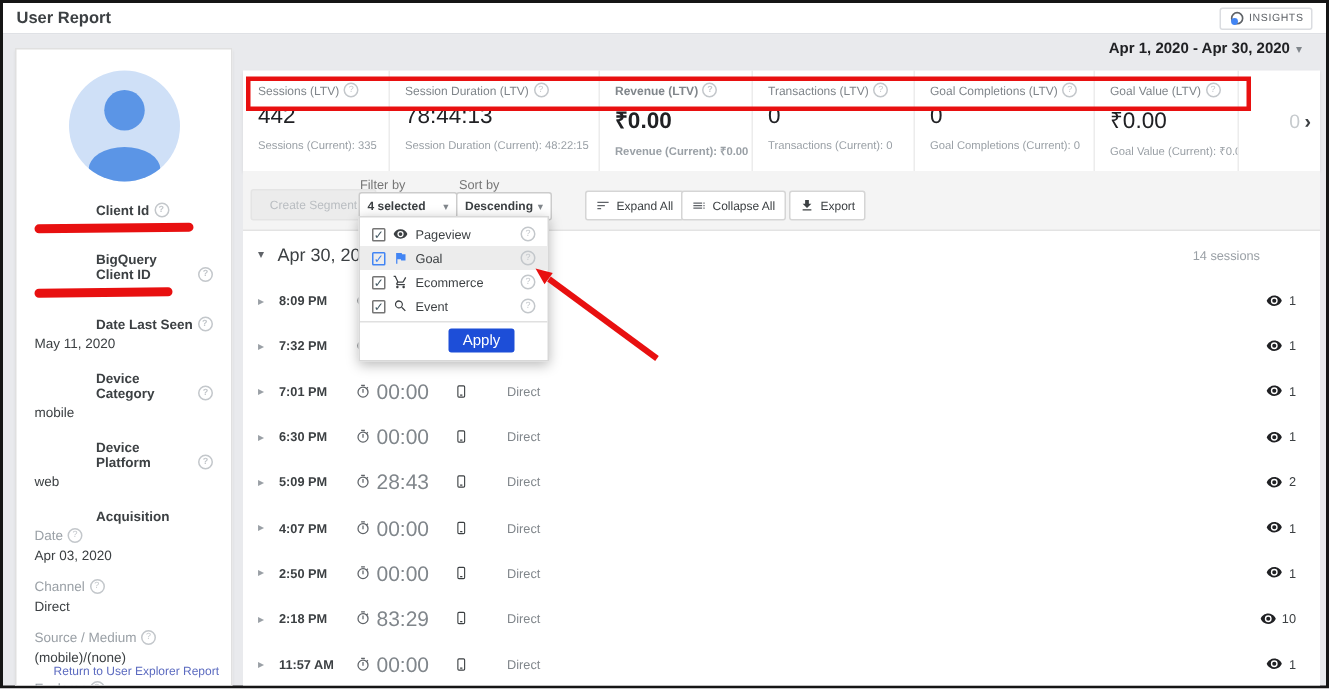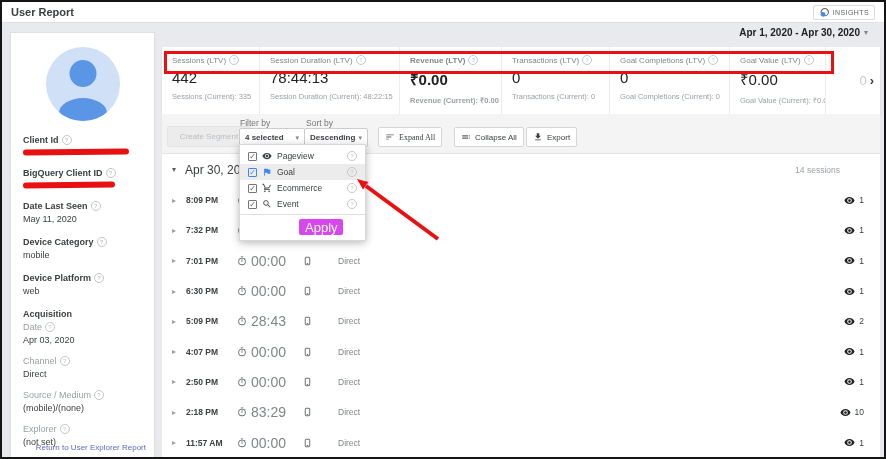--- a/index.html
+++ b/index.html
@@ -11,21 +11,21 @@
   .insights-btn{display:flex;align-items:center;gap:3px;border:1px solid #dadce0;border-radius:2px;background:#fff;padding:1px 5px;font-size:7px;letter-spacing:.4px;color:#5f6368;cursor:pointer;}
 
   .datebar{position:absolute;top:25px;right:16px;display:flex;align-items:center;gap:4px;font-size:10px;font-weight:700;color:#202124;cursor:pointer;z-index:2;}
   .datebar .caret{font-size:8px;color:#80868b;font-weight:400;}
 
   
   .sidebar{position:absolute;left:8px;top:30px;width:145px;bottom:-1px;background:#fff;border:1px solid #e0e0e0;box-sizing:border-box;padding:0 12px;box-shadow:0 1px 2px rgba(0,0,0,.06);}
   .avatar{width:74px;height:74px;border-radius:50%;background:#cfe0f7;margin:14px auto 14px;position:relative;overflow:hidden;}
   .avatar-head{position:absolute;top:13px;left:50%;transform:translateX(-50%);width:27px;height:27px;border-radius:50%;background:#5b95e6;}
   .avatar-body{position:absolute;bottom:-7px;left:50%;transform:translateX(-50%);width:48px;height:30px;border-radius:50% 50% 0 0;background:#5b95e6;}
-  .flabel{font-size:9px;font-weight:700;color:#3c4043;margin-top:13px;display:flex;align-items:flex-end;gap:3px;}
+  .flabel{font-size:9px;font-weight:700;color:#3c4043;margin-top:13px;display:flex;align-items:flex-end;gap:3px;margin-left:41px;}
   .fsub{font-size:9px;color:#9aa0a6;margin-top:11px;display:flex;align-items:center;gap:3px;}
   .fsub.tight{margin-top:3px;align-items:center;}
   .fval{font-size:9px;color:#3c4043;margin-top:3px;}
   .redline{height:6px;background:#e81010;border-radius:3px;margin-top:4px;transform:rotate(-.6deg);}
   .redline.r1{width:106px;}
   .redline.r2{width:92px;}
   .return-link{position:absolute;right:8px;bottom:5px;font-size:8px;color:#5c6bc0;cursor:pointer;text-decoration:none;}
   .help{width:8px;height:8px;border:1px solid #c3c7cb;border-radius:50%;color:#c3c7cb;font-size:6px;line-height:8px;text-align:center;display:inline-block;flex:none;cursor:pointer;}
 
   
@@ -42,21 +42,21 @@
 
   
   .toolbar{position:absolute;left:160px;top:112px;width:718px;height:40px;background:#f4f4f4;border-bottom:1px solid #e3e3e3;box-sizing:border-box;z-index:1;}
   .cs-btn{position:absolute;left:5px;top:12px;width:84px;height:21px;background:#ececec;border:1px solid #e4e4e4;border-radius:2px;color:#b9bdc1;font-size:8px;}
   .tb-label{position:absolute;top:4px;font-size:8.5px;color:#757575;}
   .tb-label.f{left:78px;} .tb-label.s{left:144px;}
   .select{position:absolute;top:14px;height:19px;background:#fff;border:1px solid #ccc;border-radius:2px;display:flex;align-items:center;justify-content:space-between;padding:0 5px;font-size:8px;font-weight:700;color:#3c4043;box-sizing:border-box;cursor:pointer;}
   .select.f{left:77px;width:66px;} .select.s{left:142px;width:64px;}
   .select .caret{font-size:7px;color:#80868b;font-weight:400;}
   .tb-btn{position:absolute;top:13px;height:20px;background:#fff;border:1px solid #d5d5d5;border-radius:2px;display:flex;align-items:center;gap:4px;padding:0 6px;font-size:8px;color:#3c4043;box-sizing:border-box;cursor:pointer;}
-  .tb-btn.expand{left:216px;font-family:Liberation Serif, serif;} .tb-btn.collapse{left:292px;} .tb-btn.export{left:364px;}
+  .tb-btn.expand{left:228px;} .tb-btn.collapse{left:292px;} .tb-btn.export{left:364px;}
   .tb-btn svg{flex:none;}
 
   
   .list{position:absolute;left:160px;top:152px;width:718px;bottom:-1px;background:#fff;z-index:0;}
   .group-header{height:31px;display:flex;align-items:center;padding:0 40px 0 10px;}
   .group-caret{font-size:8px;color:#5f6368;margin-right:9px;cursor:pointer;}
   .group-date{font-size:12px;color:#3c4043;}
   .group-count{margin-left:auto;font-size:8.5px;color:#9aa0a6;}
   .row{height:30.3px;display:flex;align-items:center;padding:0 16px 0 10px;cursor:pointer;}
   .row-exp{width:14px;font-size:8px;color:#9aa0a6;}
@@ -72,21 +72,21 @@
   .menu{position:absolute;left:237px;top:142px;width:127px;background:#fff;border:1px solid #d8d8d8;box-shadow:0 2px 8px rgba(0,0,0,.28);z-index:6;padding-top:3px;box-sizing:border-box;}
   .opt{height:16px;display:flex;align-items:center;gap:5px;padding:0 8px;cursor:pointer;}
   .opt.hl{background:#ececec;}
   .cb{width:9px;height:9px;border:1px solid #757575;border-radius:1px;font-size:8px;line-height:8px;text-align:center;color:#455a64;box-sizing:border-box;flex:none;cursor:pointer;}
   .opt.hl .cb{border-color:#4285f4;color:#4285f4;}
   .opt-icon{display:flex;flex:none;}
   .opt-label{font-size:8.5px;color:#3c4043;}
   .opt .help{margin-left:auto;}
   .menu-sep{border-top:1px solid #e0e0e0;margin-top:2px;}
   .apply-row{display:flex;justify-content:flex-end;padding:4px 22px 5px 0;}
-  .apply-btn{width:44px;height:16px;background:#d946ef;border:none;border-radius:2px;color:#fff;font-size:13px;cursor:pointer;}
+  .apply-btn{width:44px;height:16px;background:#1d4ed8;border:none;border-radius:2px;color:#fff;font-size:10px;cursor:pointer;}
 
   
   .arrow-svg{position:absolute;left:0;top:0;width:886px;height:459px;pointer-events:none;z-index:7;}
 </style>
 </head>
 <body>
 
 <div class="stage">
 
   <div class="topbar">

